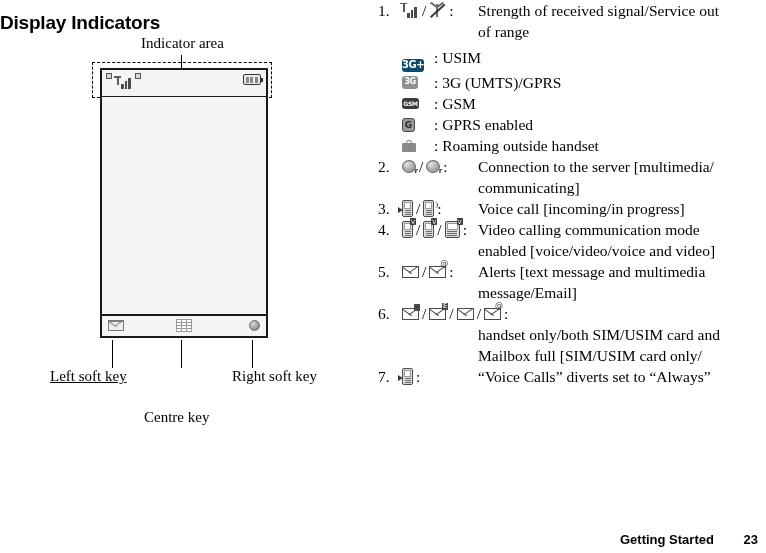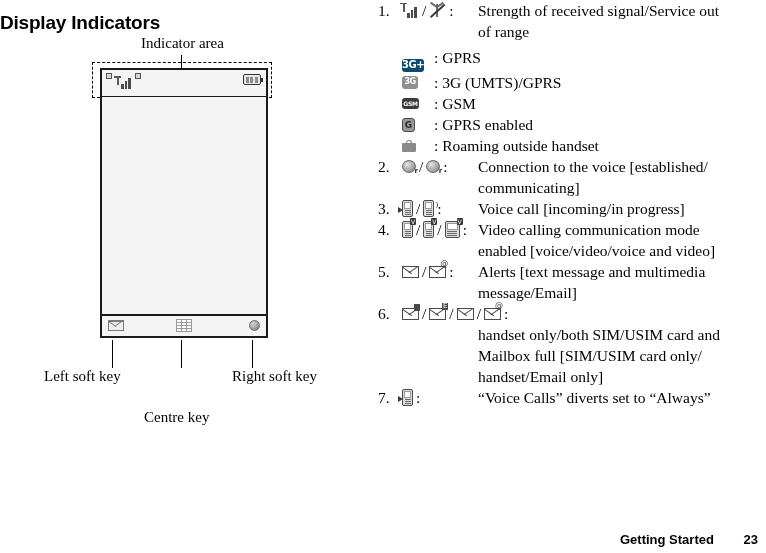--- a/index.html
+++ b/index.html
@@ -124,21 +124,21 @@
   .leader{position:absolute;width:1px;background:#000;}
   #leader-left{left:112px;top:310px;height:28px;}
   #leader-centre{left:181px;top:310px;height:28px;}
   #leader-right{left:252px;top:310px;height:28px;}
 
   #key-labels{
     position:absolute;left:0;top:338px;width:370px;
     font-size:15px;white-space:nowrap;
   }
   #key-labels span{position:absolute;top:0;}
-  #label-left-soft{left:44px;}
+  #label-left-soft{left:50px;text-decoration:underline;}
   #label-centre{left:144px;margin-top:41px;}
   #label-right-soft{left:232px;}
 
   
   #indicator-list{
     position:absolute;left:378px;top:0px;width:388px;
     font-size:15.5px;line-height:21px;
   }
   .item{position:relative;min-height:21px;}
   .item-row{display:flex;align-items:flex-start;}
@@ -346,21 +346,21 @@
           <span class="sep">:</span>
         </span>
         <span class="desc">Strength of received signal/Service out</span>
       </div>
       <div class="desc-cont">of range</div>
 
       <div class="subline">
         <span class="sub-ic">
           <span class="badge badge-hsdpa">3G+</span>
         </span>
-        <span class="sub-tx">: GPRS</span>
+        <span class="sub-tx">: USIM</span>
       </div>
 
       <div class="subline">
         <span class="sub-ic">
           <span class="badge badge-3g">3G</span>
         </span>
         <span class="sub-tx">: 3G (UMTS)/GPRS</span>
       </div>
 
       <div class="subline">
@@ -394,21 +394,21 @@
         <span class="icons">
           <span class="globe">
               <span class="r">r</span>
             </span>
           <span class="sep">/</span>
           <span class="globe">
               <span class="r">r</span>
             </span>
           <span class="sep">:</span>
         </span>
-        <span class="desc">Connection to the voice [established/</span>
+        <span class="desc">Connection to the server [multimedia/</span>
       </div>
       <div class="desc-cont">communicating]</div>
     </div>
 
     <div class="item">
       <div class="item-row">
         <span class="num">3.</span>
         <span class="icons">
           <span class="handset arrow">
               <span class="scr"></span>
@@ -494,21 +494,20 @@
           <span class="sep">/</span>
           <span class="env at">
               <span class="f1"></span>
               <span class="f2"></span>
             </span>
           <span class="sep">:</span>
         </span>
       </div>
       <div class="desc-cont">handset only/both SIM/USIM card and</div>
       <div class="desc-cont">Mailbox full [SIM/USIM card only/</div>
-      <div class="desc-cont">handset/Email only]</div>
     </div>
 
     <div class="item">
       <div class="item-row">
         <span class="num">7.</span>
         <span class="icons">
           <span class="handset arrow">
               <span class="scr"></span>
               <span class="kp"></span>
             </span>

